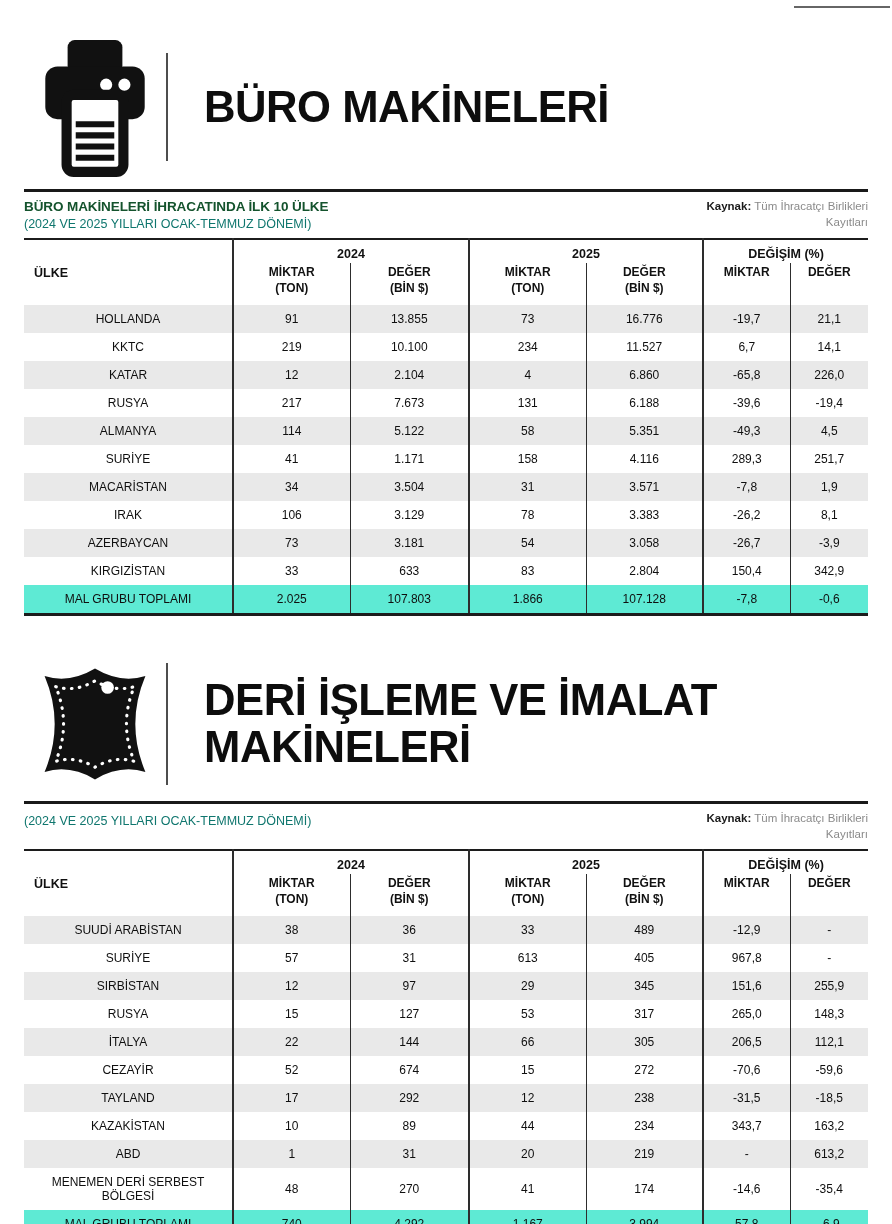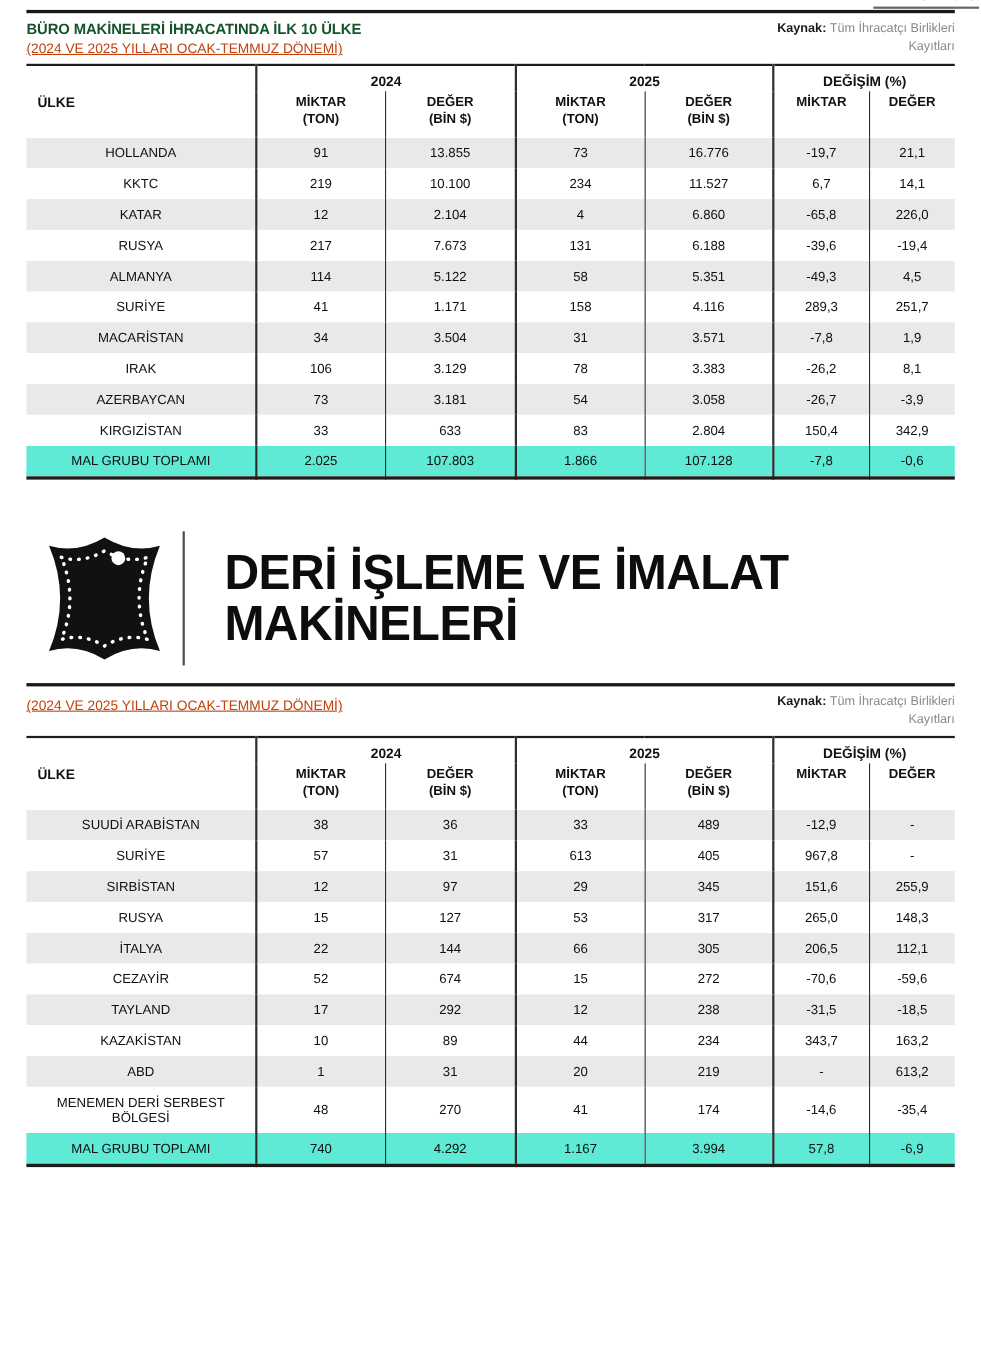--- a/index.html
+++ b/index.html
@@ -32,21 +32,21 @@
     transform:scaleX(0.97); transform-origin:left center;
   }
   h1.section-title span { display:block; }
 
   
   .table-caption {
     border-top:3px solid #191919; margin-top:9px; padding-top:7px;
     display:flex; justify-content:space-between; align-items:flex-start;
   }
   .cap-title { font-size:13.5px; font-weight:700; letter-spacing:-0.1px; color:#14532d; }
-  .cap-sub { font-size:12.5px; margin-top:3px; color:#c2410c;text-decoration:underline; }
+  .cap-sub { font-size:12.5px; margin-top:3px; color:#0f766e; }
   .source { width:200px; text-align:right; font-size:11.5px; line-height:1.35; color:#8a8a8a; }
   .src-label { font-weight:700; color:#1a1a1a; }
 
   
   table.stats {
     width:844px; border-collapse:collapse; table-layout:fixed;
     margin-top:7px;
     border-top:2px solid #1c1c1c; border-bottom:3px solid #1c1c1c;
   }
   table.stats th, table.stats td { overflow:hidden; }
@@ -70,20 +70,40 @@
 <body>
 
 <div class="page">
 
   <div class="corner-note">TEMMUZ 2025</div>
 
   <div class="content">
 
     <section class="sec1">
 
+      <div class="section-header">
+        <div class="icon-wrap">
+          <svg width="112" height="142" viewBox="0 0 110 140" aria-hidden="true">
+            <rect x="28" y="4" width="54" height="32" rx="7" fill="#111"></rect>
+            <rect x="6" y="30" width="98" height="52" rx="12" fill="#111"></rect>
+            <circle cx="66" cy="48" r="6" fill="#fff"></circle>
+            <circle cx="84" cy="48" r="6" fill="#fff"></circle>
+            <rect x="27" y="58" width="56" height="76" rx="7" fill="#fff" stroke="#111" stroke-width="10"></rect>
+            <line x1="36" y1="87" x2="74" y2="87" stroke="#111" stroke-width="6"></line>
+            <line x1="36" y1="98" x2="74" y2="98" stroke="#111" stroke-width="6"></line>
+            <line x1="36" y1="109" x2="74" y2="109" stroke="#111" stroke-width="6"></line>
+            <line x1="36" y1="120" x2="74" y2="120" stroke="#111" stroke-width="6"></line>
+          </svg>
+        </div>
+        <div class="vdiv"></div>
+        <h1 class="section-title">
+          <span>BÜRO MAKİNELERİ</span>
+          <span></span>
+        </h1>
+      </div>
 
       <div class="table-caption">
         <div>
           <div class="cap-title">BÜRO MAKİNELERİ İHRACATINDA İLK 10 ÜLKE</div>
           <div class="cap-sub">(2024 VE 2025 YILLARI OCAK-TEMMUZ DÖNEMİ)</div>
         </div>
         <div class="source">
           <span class="src-label">Kaynak:</span>
           <span class="src-value">Tüm İhracatçı Birlikleri Kayıtları</span>
         </div>

